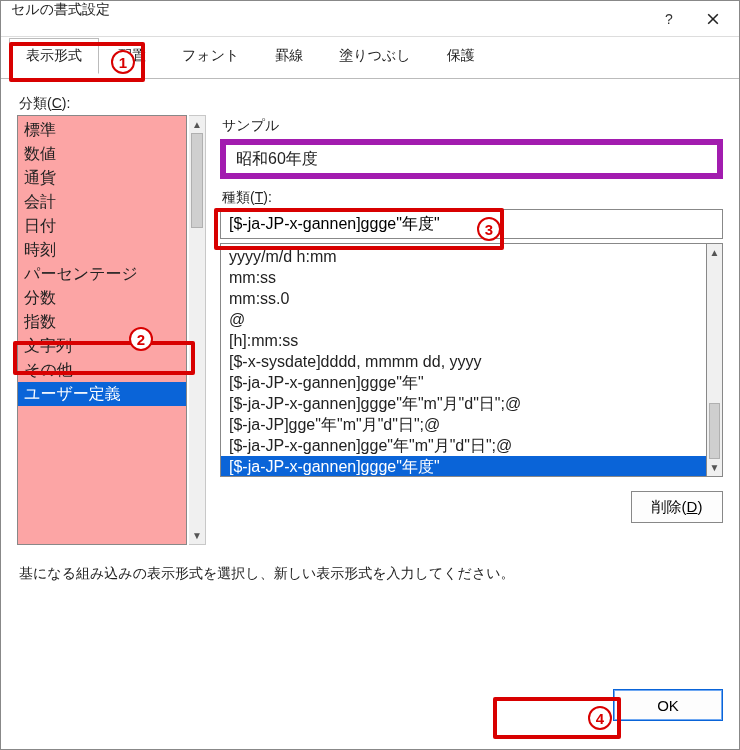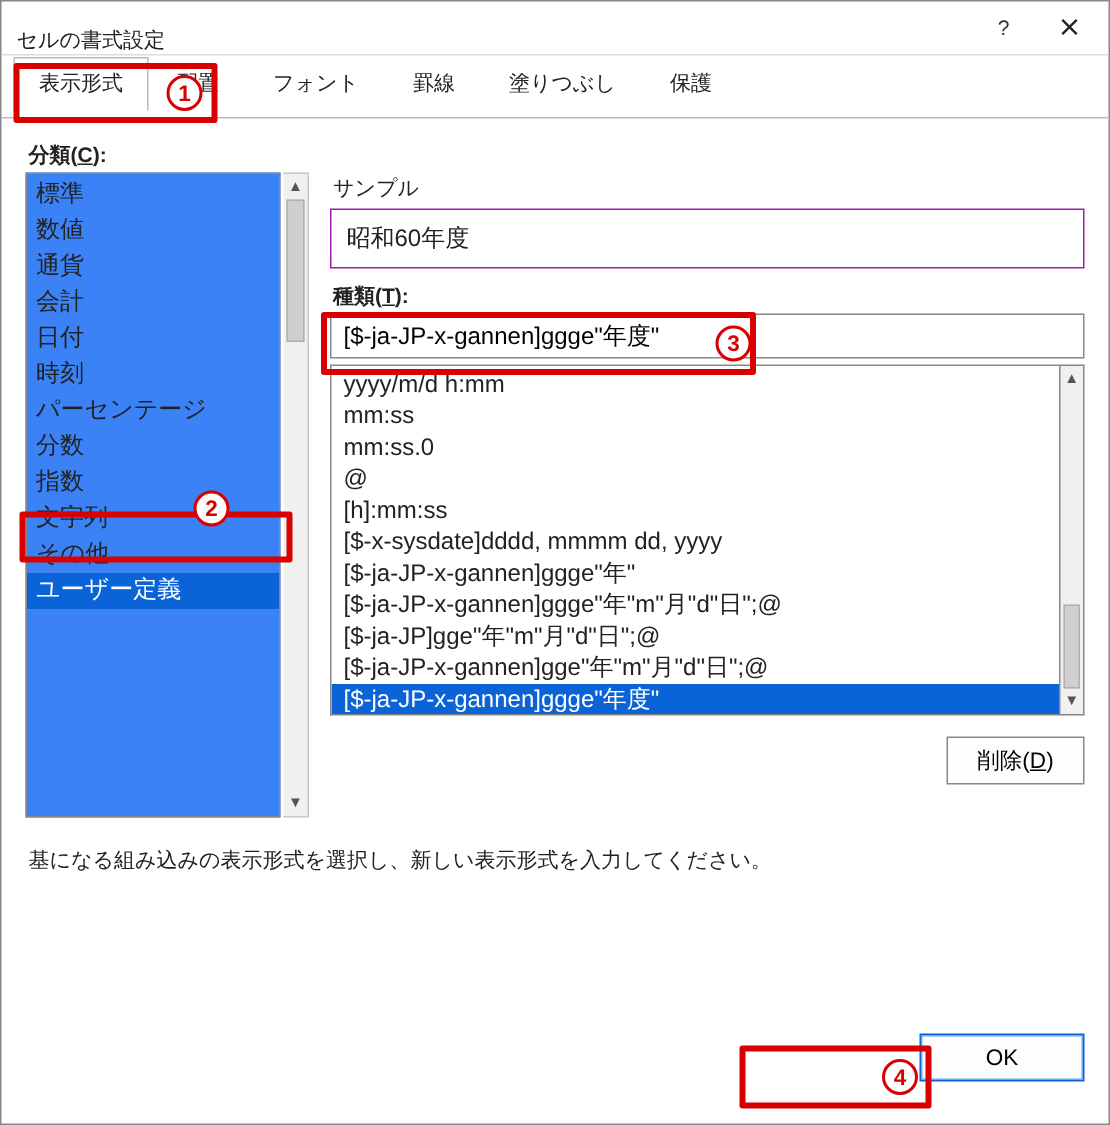--- a/index.html
+++ b/index.html
@@ -3,42 +3,42 @@
 <meta charset="utf-8">
 <style>
   * { box-sizing: border-box; }
   html, body {
     margin: 0; padding: 0;
     width: 740px; height: 750px;
     font-family: "Yu Gothic UI", "Meiryo", "MS PGothic", sans-serif;
     font-size: 14px; color: #222; background: #fff;
   }
   .window { width: 740px; height: 750px; border: 1px solid #888; background: #fff; position: relative; }
-  .titlebar { height: 36px; display: flex; align-items: flex-end; padding: 0 4px 0 10px; border-bottom: 1px solid #ddd; }
+  .titlebar { height: 36px; display: flex; align-items: flex-start; padding: 0 4px 0 10px; border-bottom: 1px solid #ddd; }
   .titlebar .title { flex: 1; font-size: 14px; }
   .titlectl { width: 44px; height: 36px; display: flex; align-items: center; justify-content: center; font-family: "Segoe UI Symbol","Segoe MDL2 Assets", sans-serif; font-size: 14px; color: #333; cursor: default; }
   .titlectl.close-x svg { width: 12px; height: 12px; }
   .tabs { display: flex; align-items: flex-start; height: 42px; padding: 0 8px; border-bottom: 1px solid #bbb; gap: 2px; position: relative; }
   .tab { padding: 8px 16px; border: 1px solid transparent; border-bottom: none; position: relative; top: 1px; background: #fff; cursor: default; }
   .tab.active { border-color: #bbb; border-bottom: 1px solid #fff; }
   .body { padding: 10px 16px; }
-  .label { margin: 6px 0 2px 2px; font-weight: bold; }
+  .label { margin: 6px 0 2px 2px; }
   .label .ul { text-decoration: underline; }
   .row { display: flex; gap: 14px; }
   .category-wrap { display:flex; gap:2px; }
-  .category-list { width: 170px; height: 430px; border: 1px solid #888; background: #3b82f6; overflow: hidden; padding: 2px 0; }
+  .category-list { width: 170px; height: 430px; border: 1px solid #888; background: #fca5a5; overflow: hidden; padding: 2px 0; }
   .category-list .item { padding: 1px 6px; font-size: 16px; line-height: 22px; cursor: default; }
   .category-list .item.sel { background: #0a64d8; color: #fff; }
   .vscroll { width: 17px; height: 430px; background: #f0f0f0; border: 1px solid #c8c8c8; border-left: none; display:flex; flex-direction:column; }
   .vscroll .arrow { height:17px; display:flex; align-items:center; justify-content:center; color:#555; font-size:10px; }
   .vscroll .track { flex:1; position:relative; }
   .vscroll .thumb { position:absolute; left:2px; right:2px; top:0; height:95px; background:#cfcfcf; border:1px solid #b0b0b0; }
   .right { flex: 1; display: flex; flex-direction: column; }
   .section-title { margin: 2px 0 4px 2px; }
-  .sample-box { border: 1px solid #a21caf; height: 40px; padding: 6px 10px; font-size: 16px; display:flex; align-items:center; }
+  .sample-box { border: 6px solid #a21caf; height: 40px; padding: 6px 10px; font-size: 16px; display:flex; align-items:center; }
   .type-input { width: 100%; height: 30px; border: 1px solid #888; padding: 2px 8px; font-size: 16px; font-family: inherit; }
   .type-list-wrap { display:flex; margin-top:4px; }
   .type-list { flex:1; border: 1px solid #888; border-right:none; height: 234px; overflow: hidden; padding: 2px 0; }
   .type-list .li { padding: 0 8px; font-size: 16px; line-height: 21px; white-space: nowrap; cursor: default; }
   .type-list .li.sel { background: #0a64d8; color: #fff; }
   .tvscroll { width: 17px; height: 234px; background:#f0f0f0; border:1px solid #888; display:flex; flex-direction:column; }
   .tvscroll .arrow { height:17px; display:flex; align-items:center; justify-content:center; color:#555; font-size:10px; }
   .tvscroll .track { flex:1; position:relative; }
   .tvscroll .thumb { position:absolute; left:2px; right:2px; bottom:0; height:56px; background:#cfcfcf; border:1px solid #b0b0b0; }
   .right-actions { display:flex; justify-content:flex-end; margin-top: 14px; }

